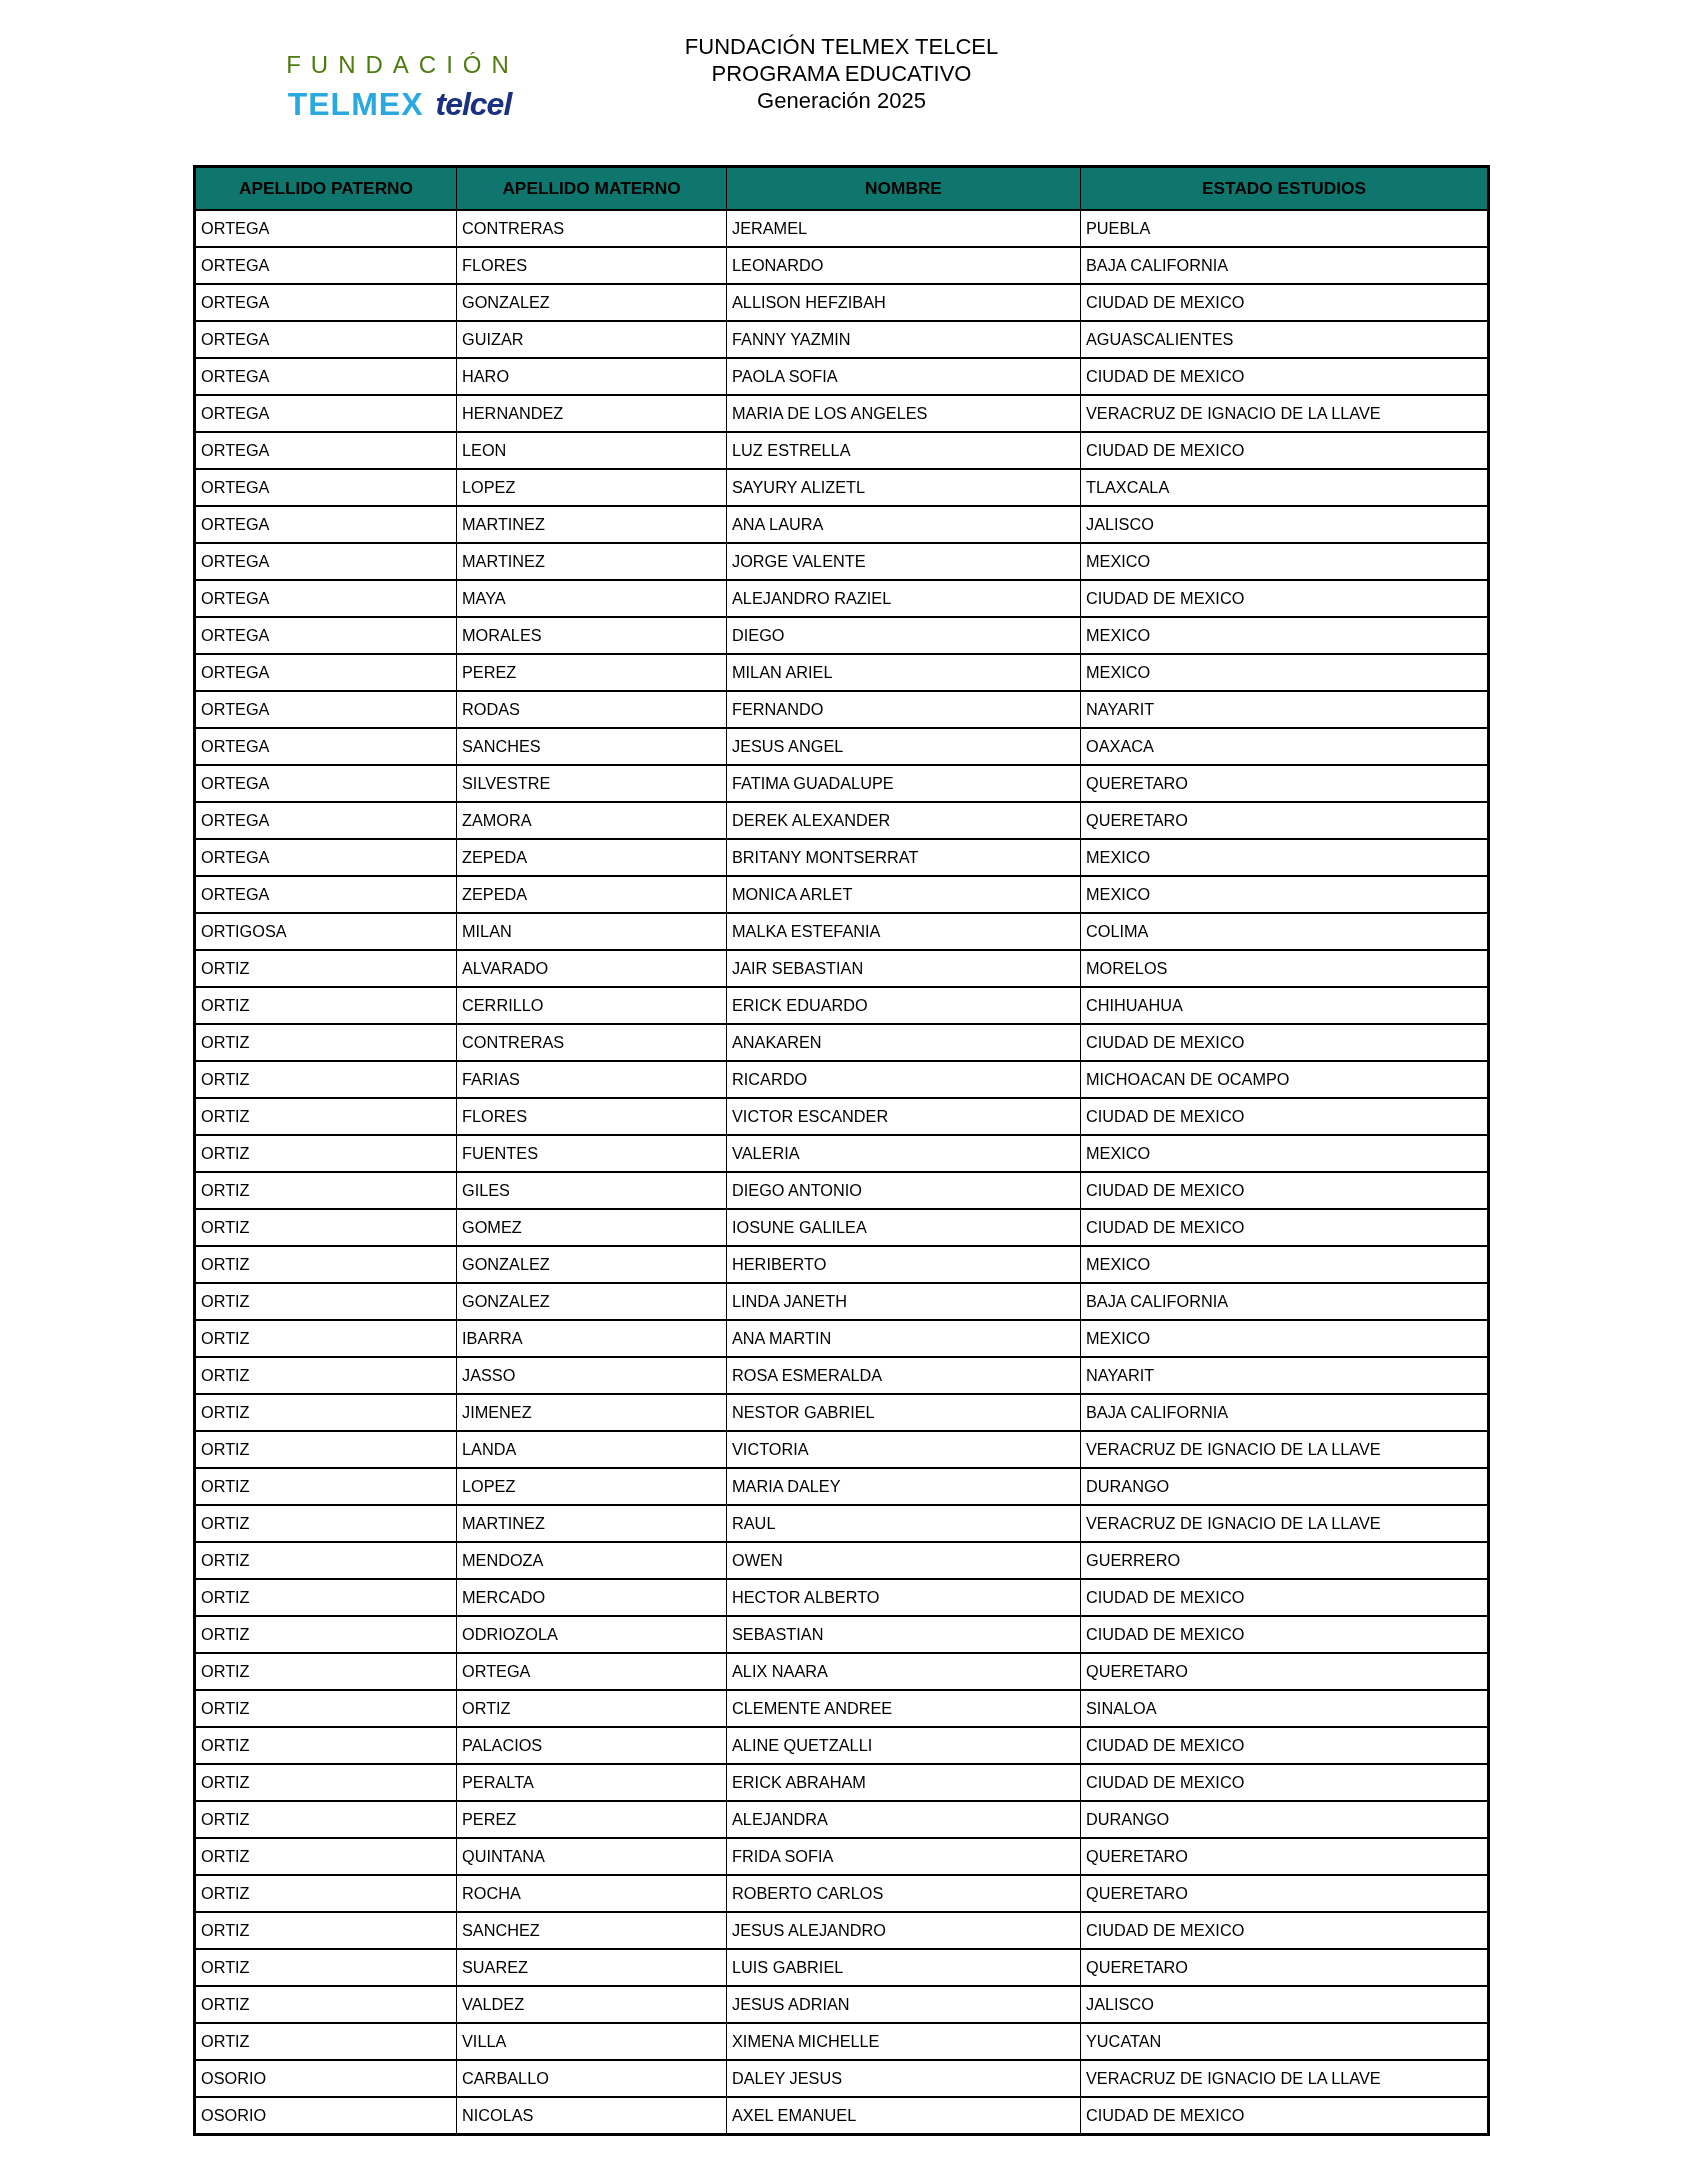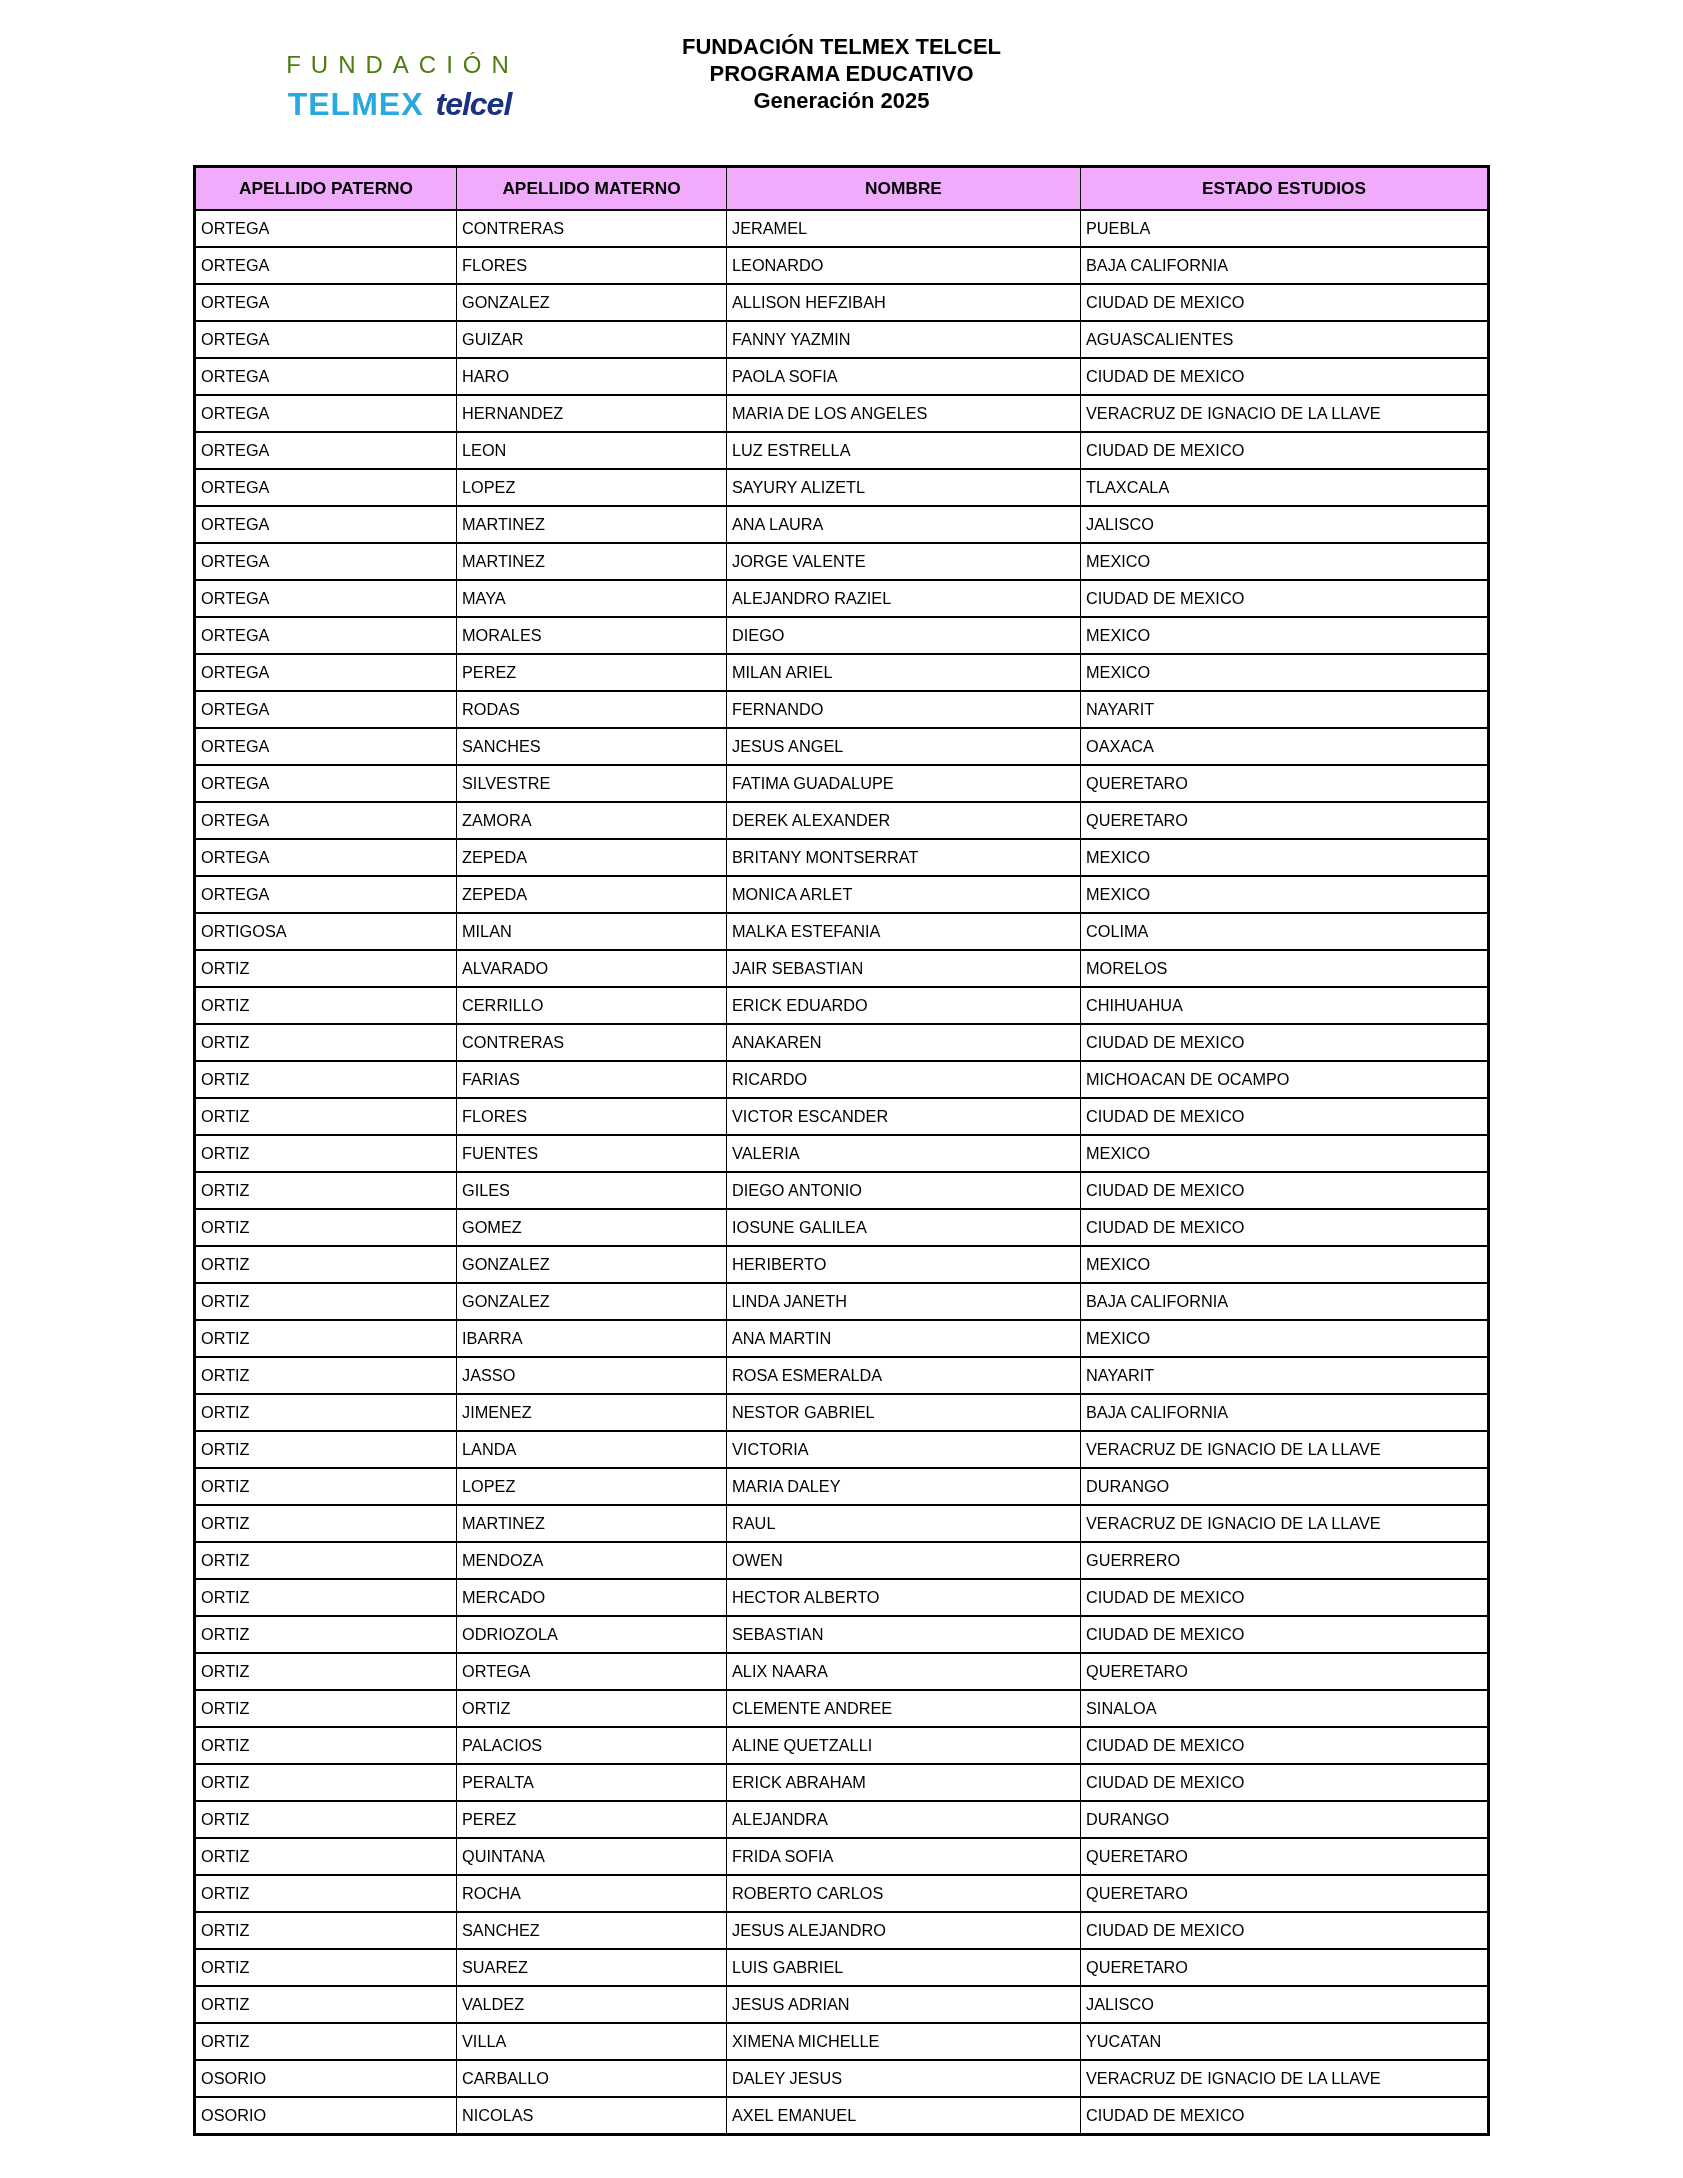--- a/index.html
+++ b/index.html
@@ -19,36 +19,36 @@
     font-size: 24px; font-weight: 400; letter-spacing: 10px;
     color: #4d7c0f; margin-left: 6px;
   }
   .logo-brands { margin-top: 3px; font-size: 32px; font-weight: bold; line-height: 44px; }
   .logo-telmex { color: #29A9E0; letter-spacing: 1px; }
   .logo-telcel { color: #1A3182; font-style: italic; margin-left: 12px; letter-spacing: -1px; }
 
   
   .title-block {
     position: absolute; left: 0; top: 33px; width: 1683px;
-    text-align: center; font-weight: bold; font-size: 22px; line-height: 27px;
+    text-align: center; font-weight: normal; font-size: 22px; line-height: 27px;
   }
 
   
   table.grid {
     position: absolute; left: 193px; top: 165px; width: 1295px;
     border-collapse: collapse; table-layout: fixed;
     border: 3px solid #000;
   }
   table.grid th, table.grid td {
     border-left: 1.5px solid #000; border-right: 1.5px solid #000;
     border-top: 2.8px solid #000; border-bottom: 2.8px solid #000;
     overflow: hidden; white-space: nowrap;
   }
   table.grid th {
-    background: #f0abfc; height: 39px;
+    background: #0f766e; height: 39px;
     font-size: 17.3px; font-weight: bold; text-align: center; vertical-align: middle;
   }
   table.grid td {
     height: 35px; font-size: 16.3px; padding: 0 2px 0 5px;
     text-align: left; vertical-align: middle; background: #fff;
   }
 </style>
 </head>
 <body>
 

